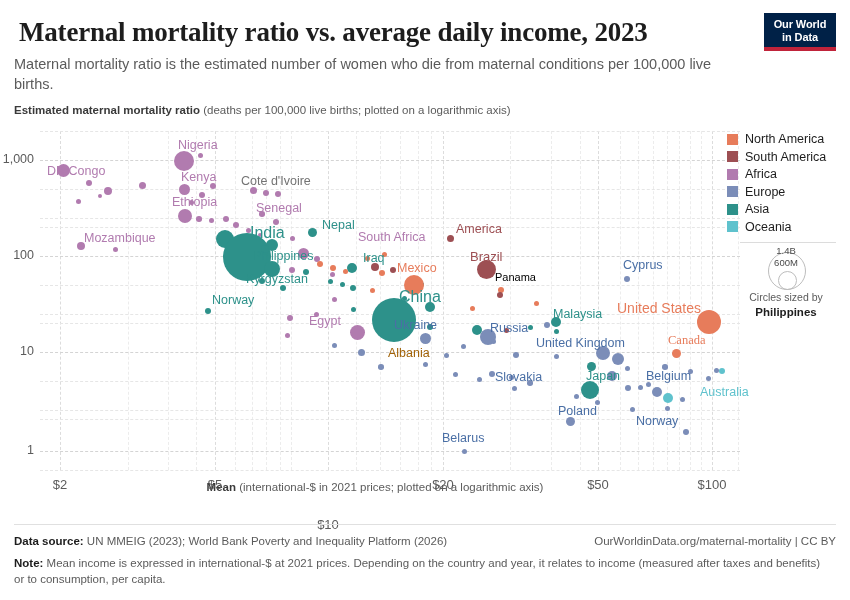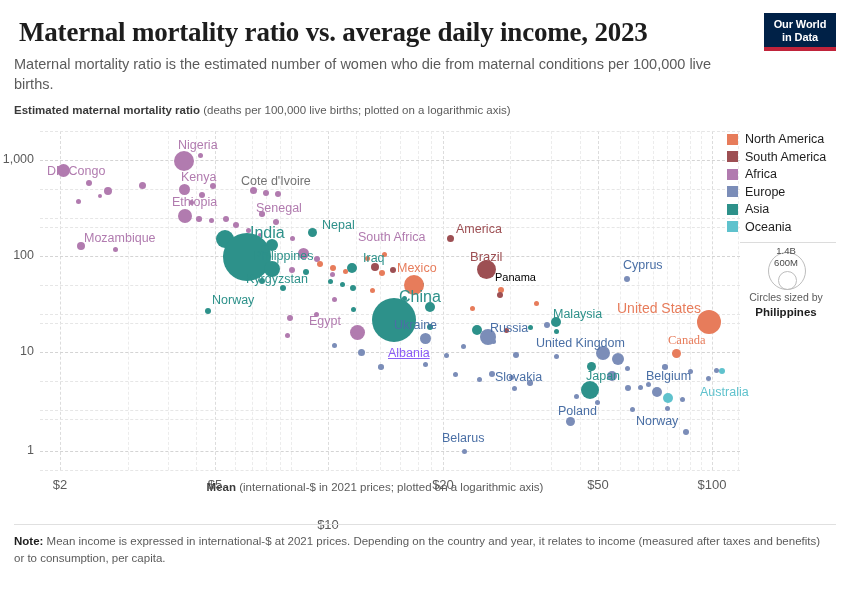--- a/index.html
+++ b/index.html
@@ -298,21 +298,21 @@
     <div class="plabel" style="left: 553px; top: 307px; color: rgb(45, 145, 138); font-size: 12.5px;">Malaysia</div>
     <div class="plabel" style="left: 586px; top: 369px; color: rgb(45, 145, 138); font-size: 12.5px;">Japan</div>
     <div class="plabel" style="left: 397px; top: 261px; color: rgb(231, 124, 91); font-size: 12.5px;">Mexico</div>
     <div class="plabel" style="left: 495px; top: 271px; color: #000000; font-size: 11px;">Panama</div>
     <div class="plabel" style="left: 617px; top: 300px; color: rgb(231, 124, 91); font-size: 14px;">United States</div>
     <div class="plabel" style="left: 668px; top: 333px; color: rgb(231, 124, 91); font-size: 12.5px; font-family: Liberation Serif, serif;">Canada</div>
     <div class="plabel" style="left: 456px; top: 222px; color: rgb(157, 79, 83); font-size: 12.5px;">America</div>
     <div class="plabel" style="left: 470px; top: 249px; color: rgb(157, 79, 83); font-size: 13px;">Brazil</div>
     <div class="plabel" style="left: 394px; top: 318px; color: rgb(74, 111, 165); font-size: 12.5px;">Ukraine</div>
     <div class="plabel" style="left: 490px; top: 321px; color: rgb(74, 111, 165); font-size: 12.5px;">Russia</div>
-    <div class="plabel" style="left: 388px; top: 346px; color: #8b5cf6; font-size: 12.5px; text-decoration: underline;">Albania</div>
+    <div class="plabel" style="left: 388px; top: 346px; color: #a16207; font-size: 12.5px;">Albania</div>
     <div class="plabel" style="left: 495px; top: 370px; color: rgb(74, 111, 165); font-size: 12.5px;">Slovakia</div>
     <div class="plabel" style="left: 536px; top: 336px; color: rgb(74, 111, 165); font-size: 12.5px;">United Kingdom</div>
     <div class="plabel" style="left: 646px; top: 369px; color: rgb(74, 111, 165); font-size: 12.5px;">Belgium</div>
     <div class="plabel" style="left: 558px; top: 404px; color: rgb(74, 111, 165); font-size: 12.5px;">Poland</div>
     <div class="plabel" style="left: 636px; top: 414px; color: rgb(74, 111, 165); font-size: 12.5px;">Norway</div>
     <div class="plabel" style="left: 623px; top: 258px; color: rgb(74, 111, 165); font-size: 12.5px;">Cyprus</div>
     <div class="plabel" style="left: 442px; top: 431px; color: rgb(74, 111, 165); font-size: 12.5px;">Belarus</div>
     <div class="plabel" style="left: 657px; top: 385px; color: rgb(95, 194, 205); font-size: 12.5px; margin-left: 43px;">Australia</div>
   </div>
 
@@ -351,16 +351,22 @@
     <div class="size-lab" style="top:9px;left:0;">600M</div>
   </div>
   <div id="size-caption">
     <div>Circles sized by</div>
     <div class="strong">Philippines</div>
   </div>
 </div>
 
 <div id="footer">
   <div id="footer-rule"></div>
+  <div id="footer-top">
+    <div class="foot-line" id="footer-source">
+      <b>Data source:</b><span> UN MMEIG (2023); World Bank Poverty and Inequality Platform (2026)</span>
+    </div>
+    <div class="foot-line" id="footer-url">OurWorldinData.org/maternal-mortality | CC BY</div>
+  </div>
   <div class="foot-line" id="footer-note">
     <b>Note:</b><span> Mean income is expressed in international-$ at 2021 prices. Depending on the country and year, it relates to income (measured after taxes and benefits) or to consumption, per capita.</span>
   </div>
 </div>
 
 </body></html>

